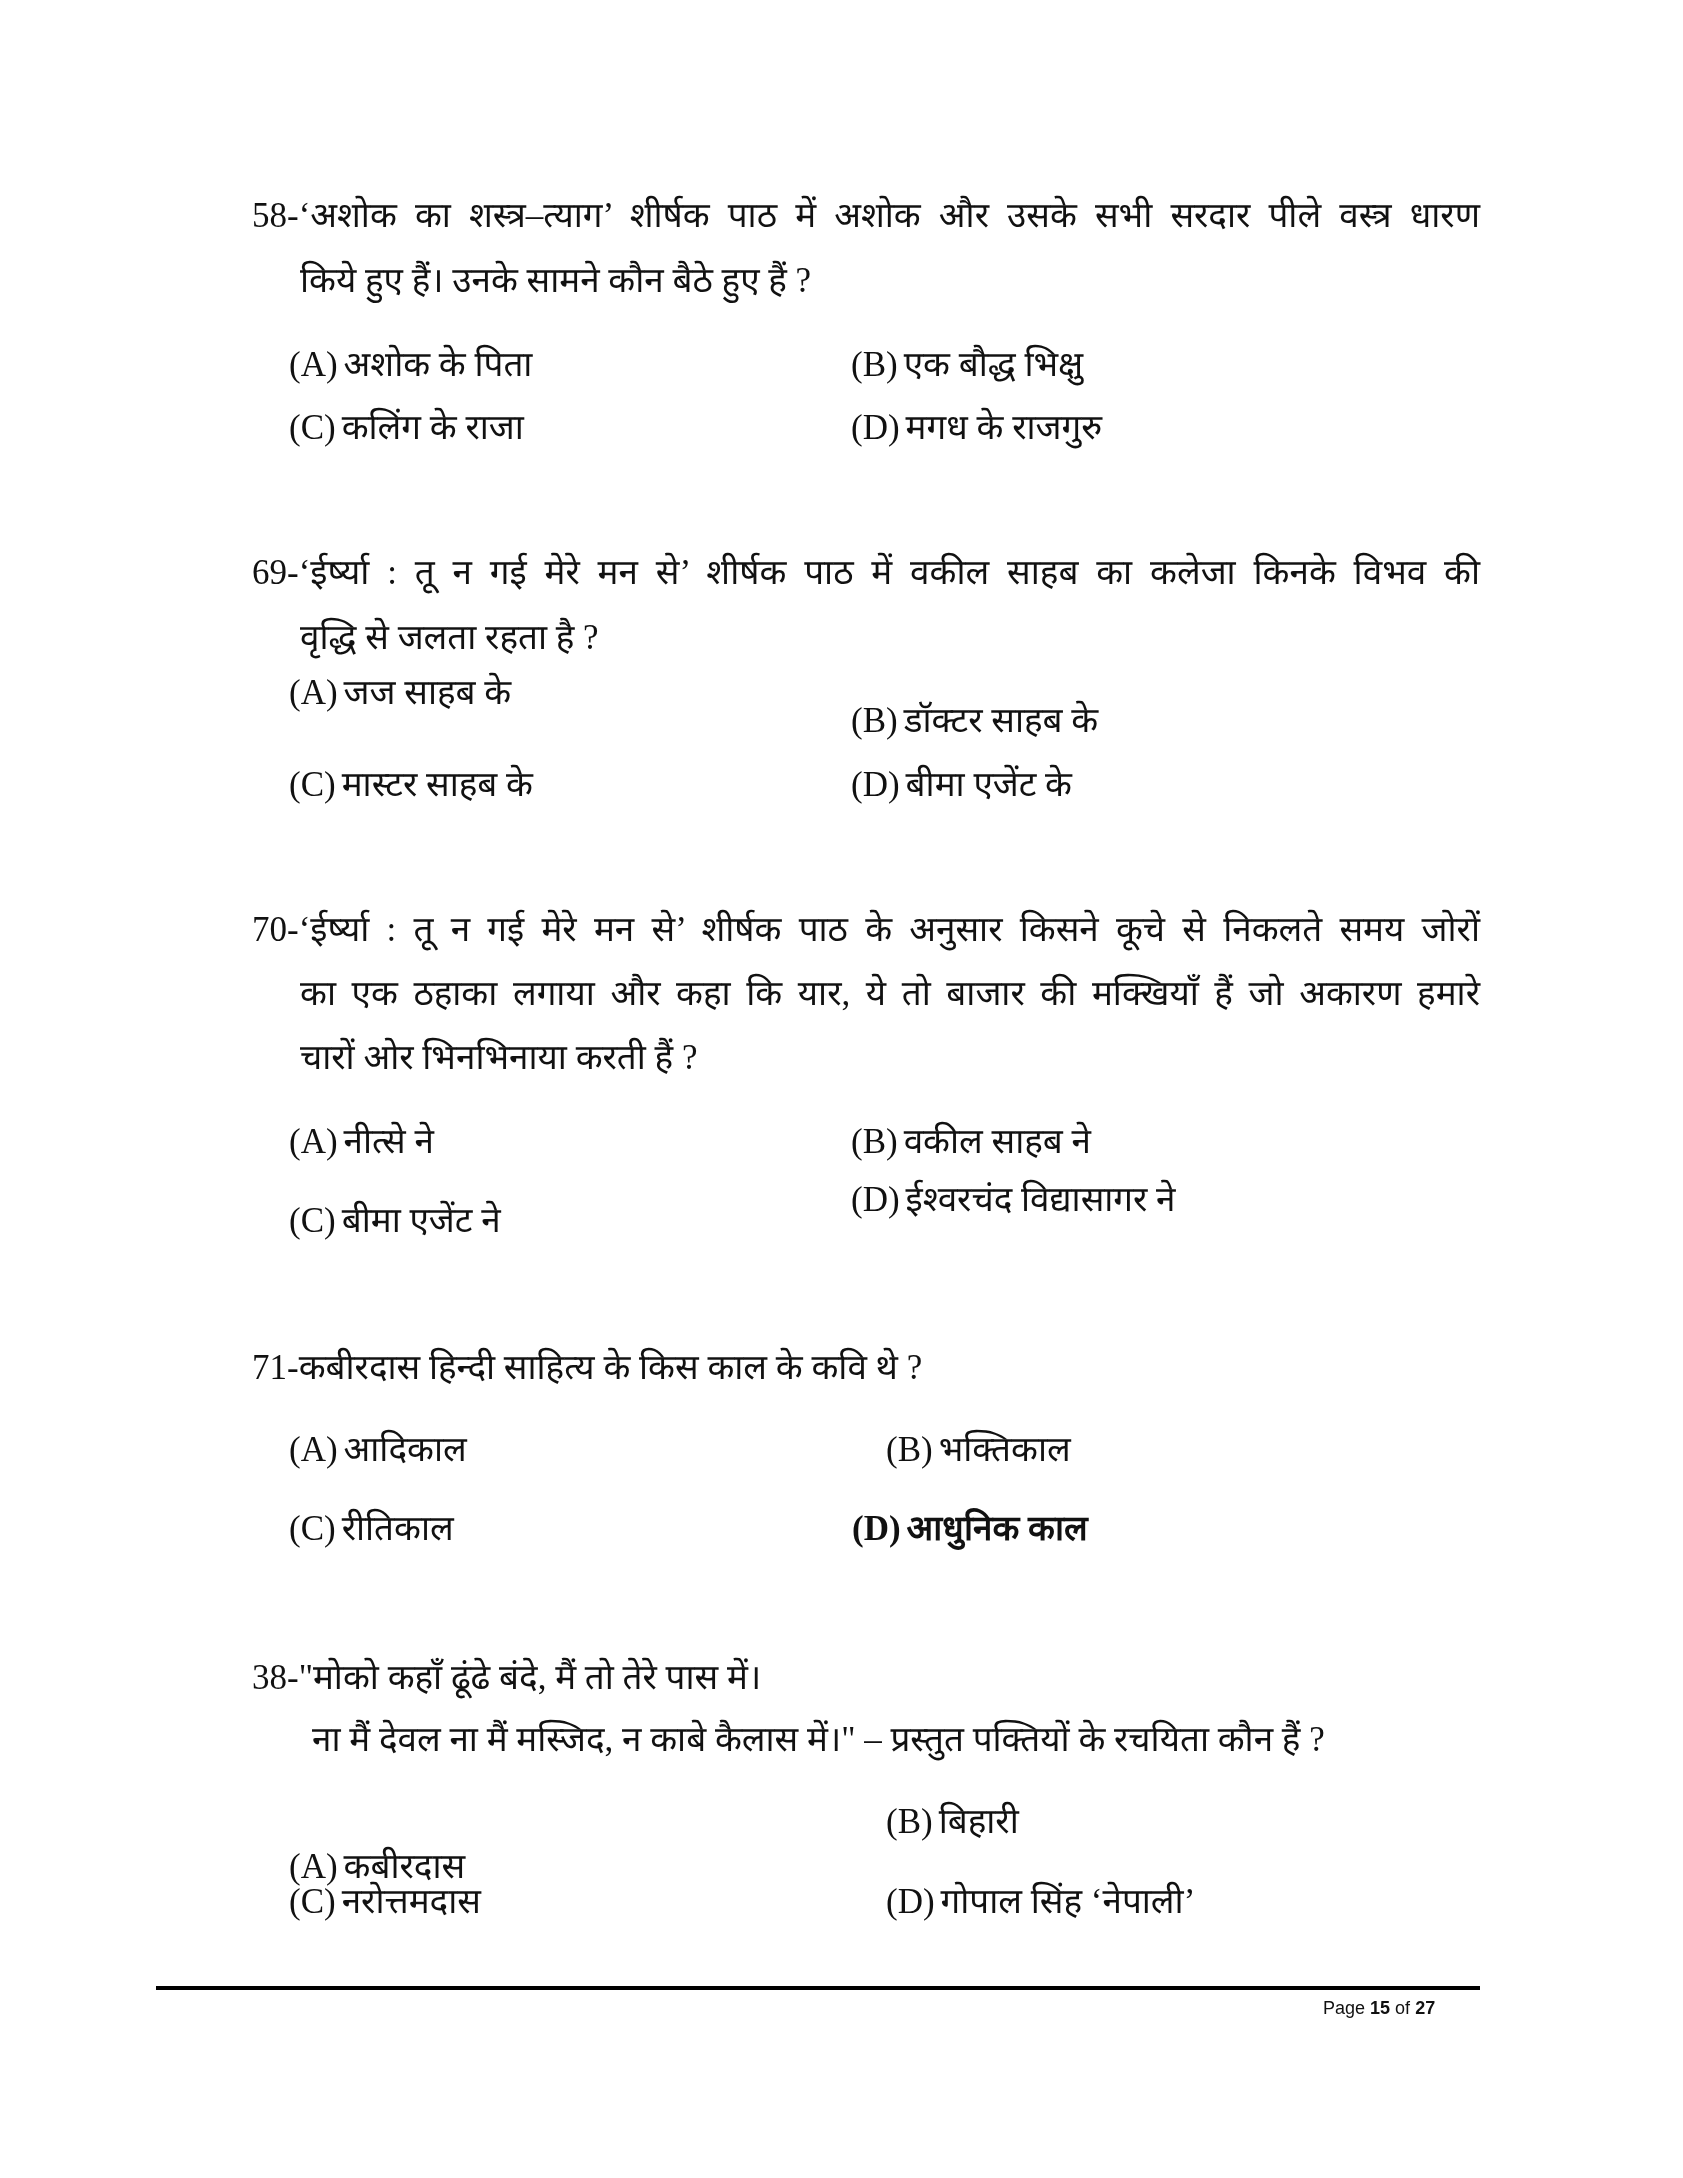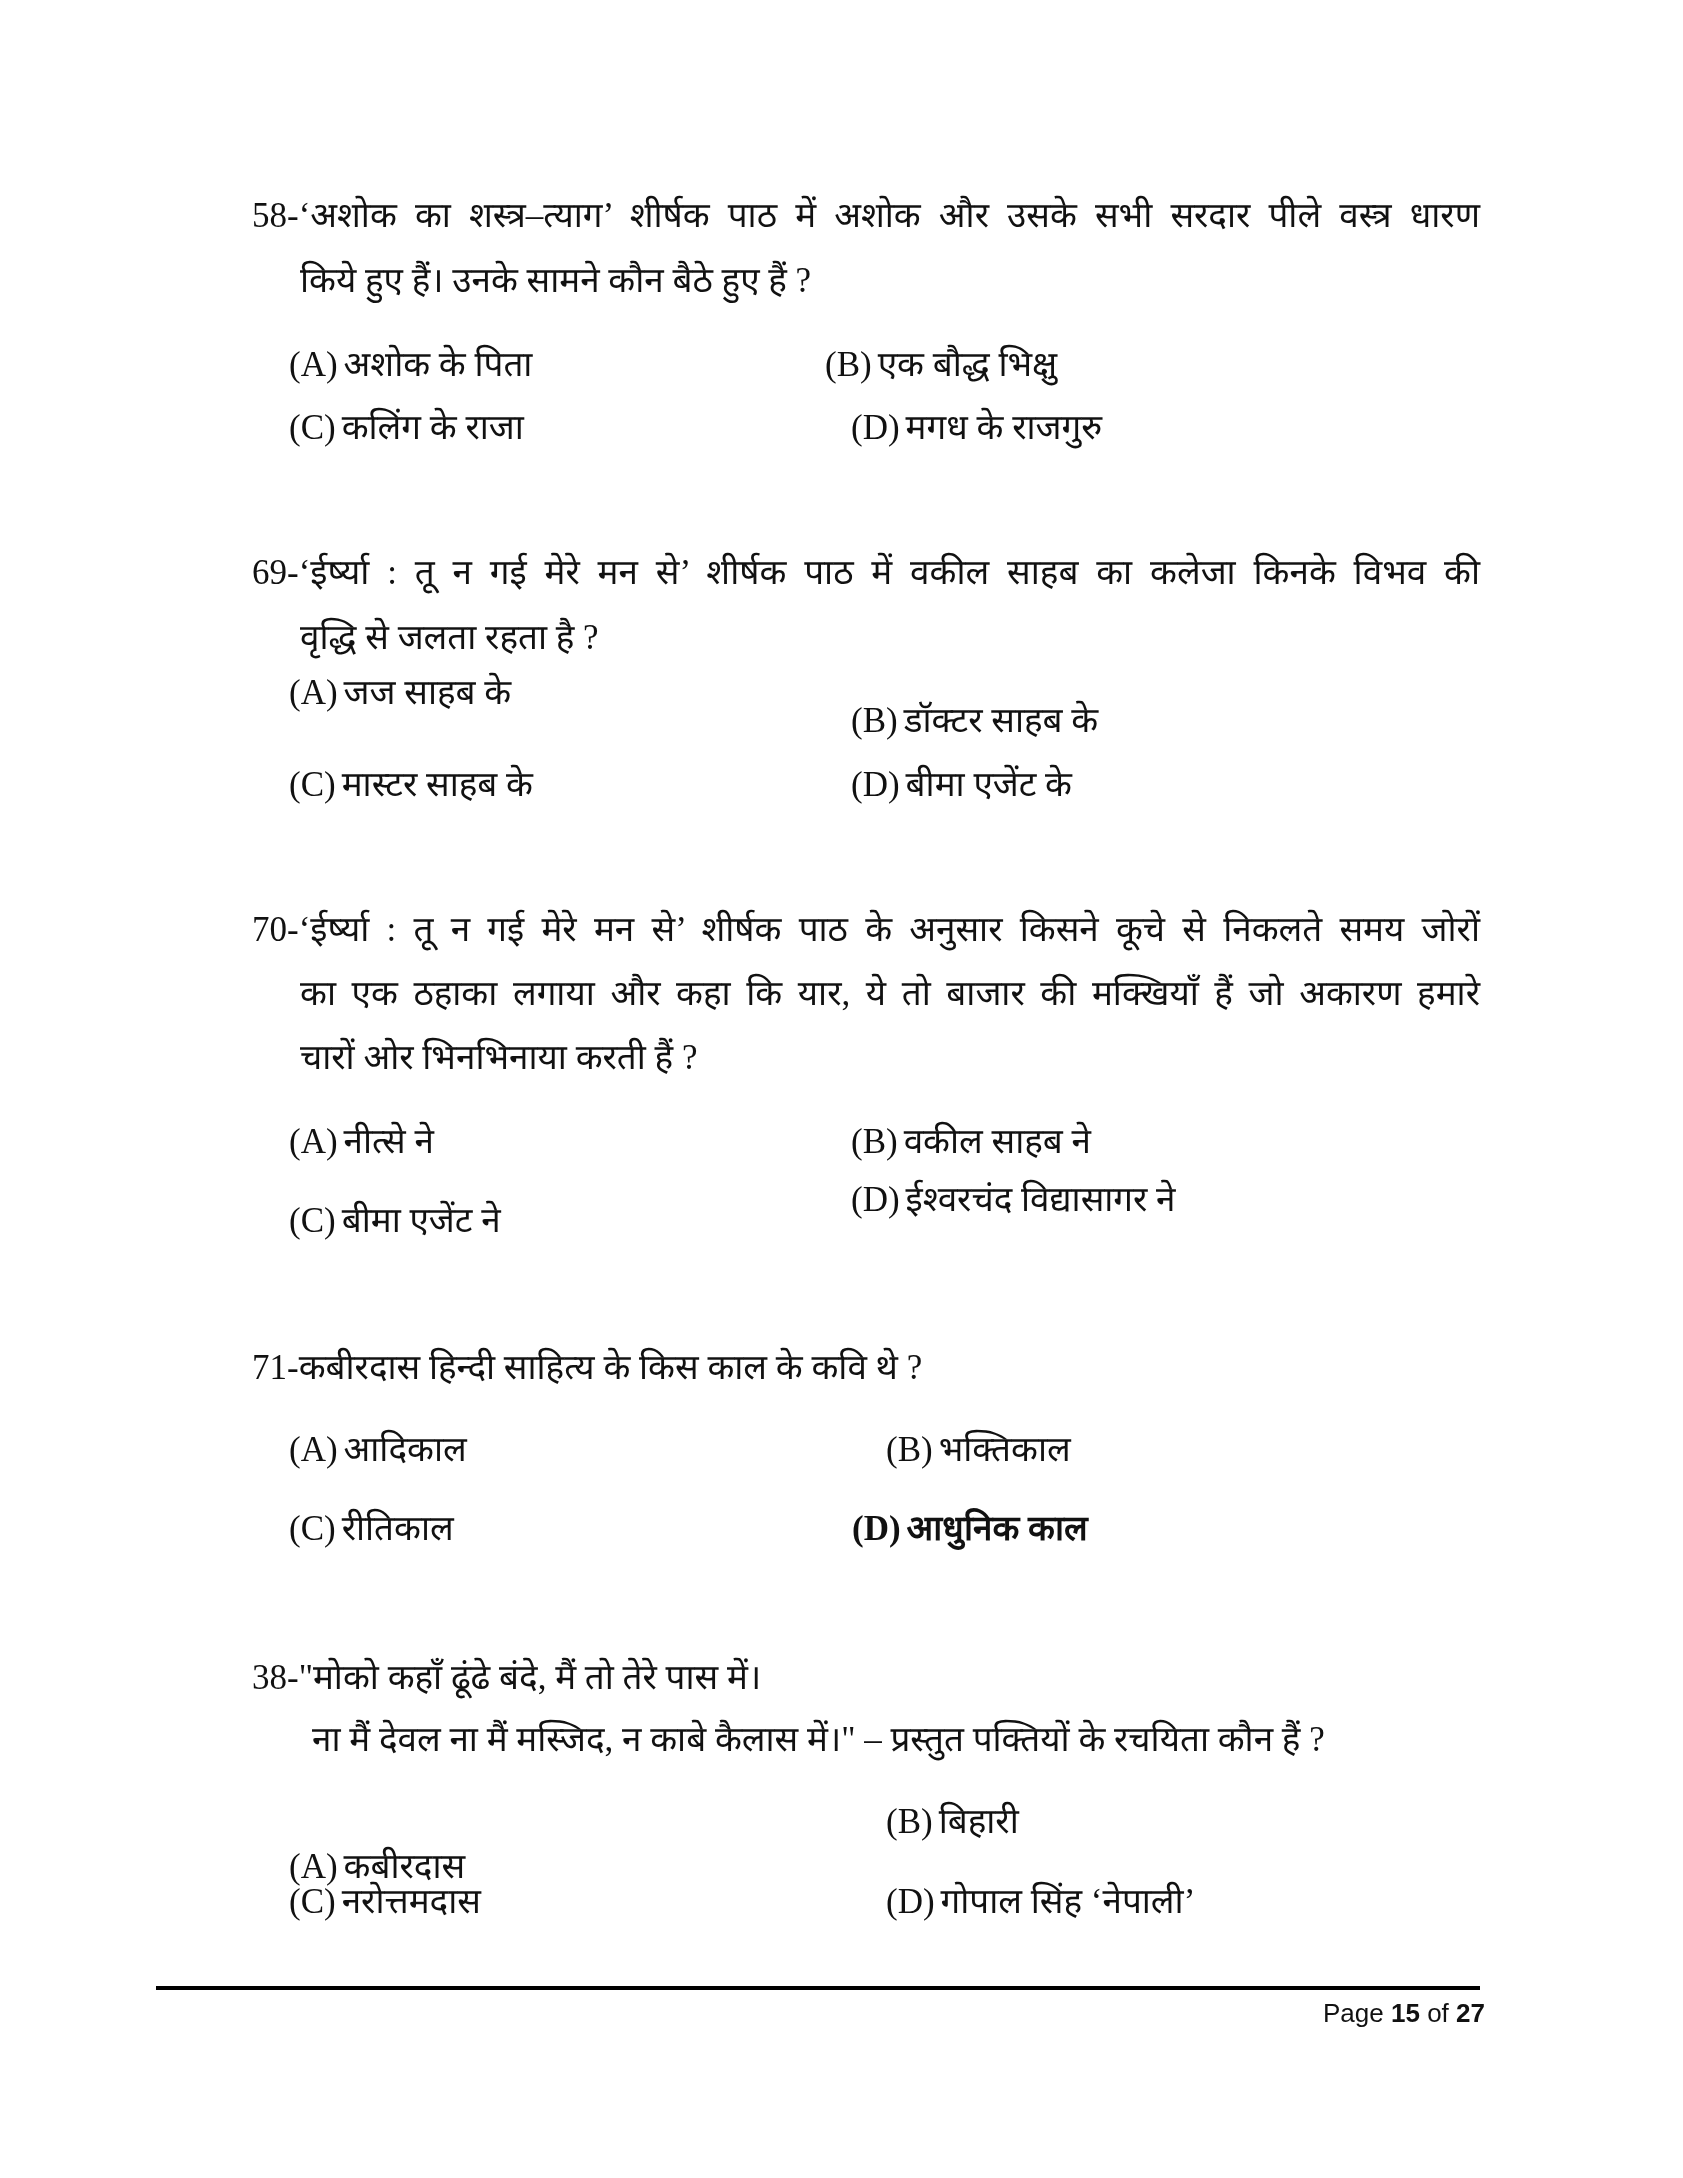--- a/index.html
+++ b/index.html
@@ -3,34 +3,34 @@
 <meta charset="utf-8">
 <style>
   html, body { margin:0; padding:0; background:#ffffff; }
   body { width:1683px; height:2178px; position:relative; overflow:hidden;
          font-family: "Liberation Serif", "DejaVu Serif", serif; color:#111; }
   .line { position:absolute; white-space:nowrap; font-size:35px; line-height:44px; }
   .qnum { font-family: "Liberation Serif", serif; }
   .opt-letter { font-family: "Liberation Serif", serif; margin-right:6px; }
   .rule { position:absolute; left:156px; top:1986px; width:1324px; height:4px; background:#000; }
   .footer { position:absolute; left:1323px; top:1998px; font-family:"Liberation Sans", "DejaVu Sans", sans-serif;
-            font-size:26px; color:#111; }
+            font-size:18px; color:#111; }
   .footer b { font-weight:700; }
   .justify { width:1228px; text-align:justify; text-align-last:justify; }
 </style>
 </head>
 <body>
 
 <div>
   <div class="line justify" style="left:252px; top:194px;">
     <span class="qnum">58-</span><span>‘अशोक का शस्त्र–त्याग’ शीर्षक पाठ में अशोक और उसके सभी सरदार पीले वस्त्र धारण</span>
   </div>
   <div class="line" style="left:300px; top:259px;">किये हुए हैं। उनके सामने कौन बैठे हुए हैं ?</div>
   <div class="line" style="left:289px; top:343px;"><span class="opt-letter">(A)</span><span>अशोक के पिता</span></div>
-  <div class="line" style="left:825px; top:343px;"><span class="opt-letter">(B)</span><span>एक बौद्ध भिक्षु</span></div>
+  <div class="line" style="left:851px; top:343px;"><span class="opt-letter">(B)</span><span>एक बौद्ध भिक्षु</span></div>
   <div class="line" style="left:289px; top:406px;"><span class="opt-letter">(C)</span><span>कलिंग के राजा</span></div>
   <div class="line" style="left:851px; top:406px;text-align:right;"><span class="opt-letter">(D)</span><span>मगध के राजगुरु</span></div>
 </div>
 
 <div>
   <div class="line justify" style="left:252px; top:551px;">
     <span class="qnum">69-</span><span>‘ईर्ष्या : तू न गई मेरे मन से’ शीर्षक पाठ में वकील साहब का कलेजा किनके विभव की</span>
   </div>
   <div class="line" style="left:300px; top:616px;">वृद्धि से जलता रहता है ?</div>
   <div class="line" style="left:289px; top:671px;"><span class="opt-letter">(A)</span><span>जज साहब के</span></div>

